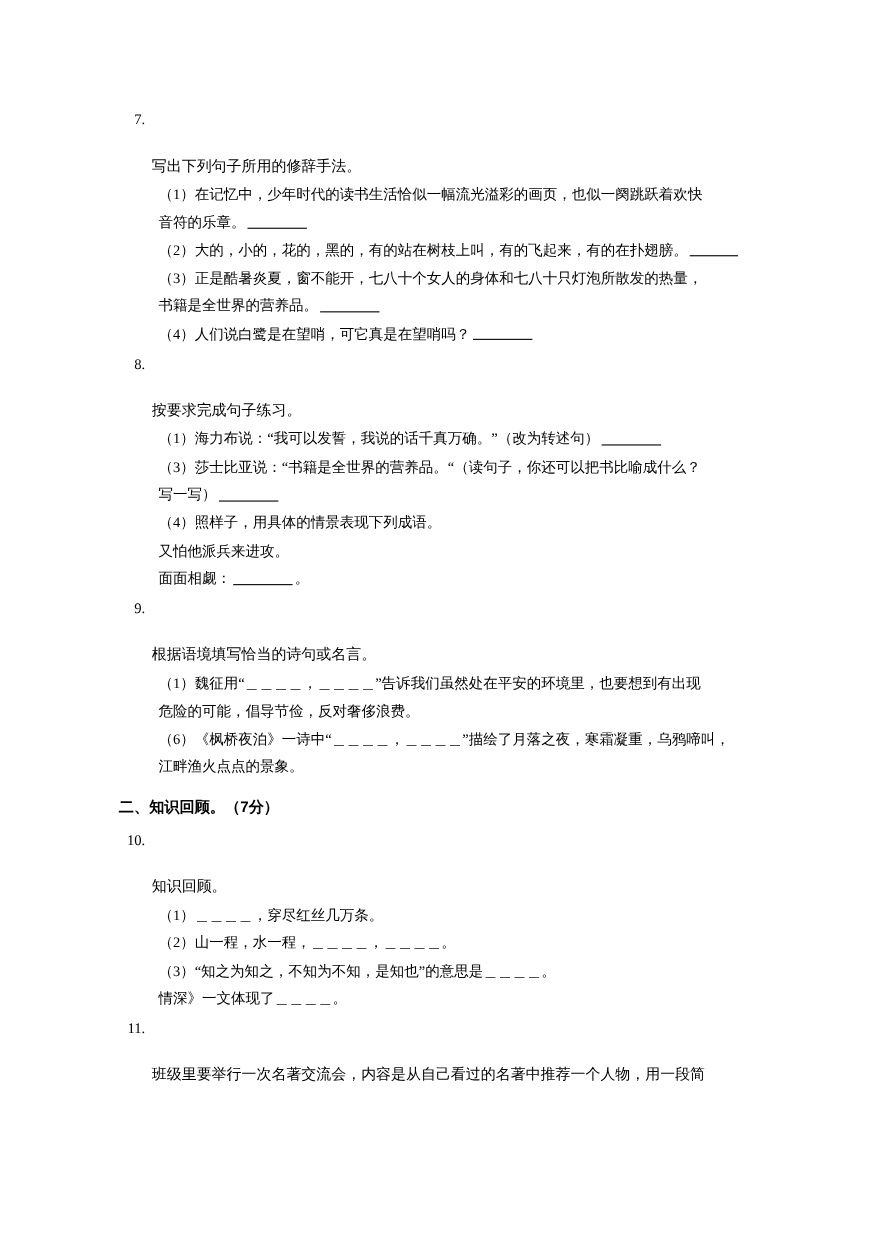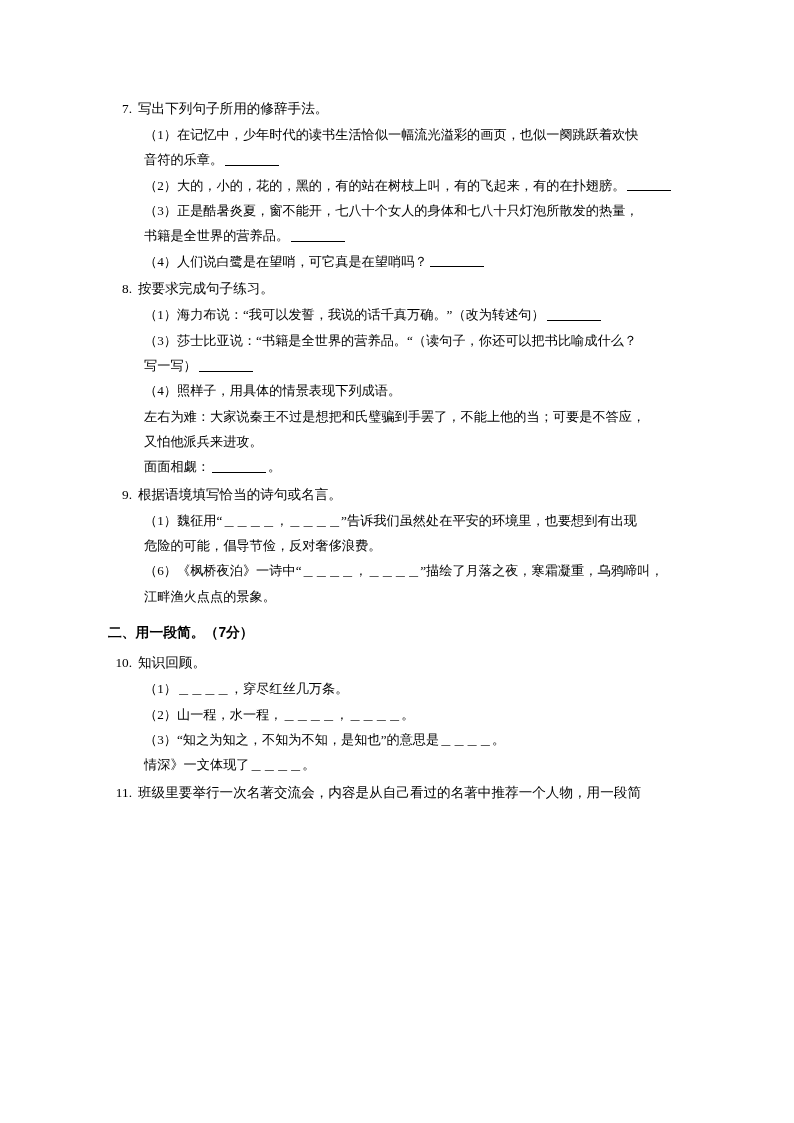--- a/index.html
+++ b/index.html
@@ -36,20 +36,21 @@
   .qnum {
     width: 30px;
     flex: 0 0 30px;
     text-align: right;
     padding-right: 6px;
     box-sizing: border-box;
     font-size: 13.3px;
   }
   .qtext {
     flex: 1 1 auto;
+    margin-top: 42px;
   }
   .sub {
     font-size: 13.2px;
     line-height: 1.92;
     padding-left: 36px;
     text-indent: 0;
     white-space: normal;
     word-break: break-all;
   }
   .sub.cont {
@@ -101,37 +102,36 @@
 
   <div class="qblock">
     <div class="qline">
       <span class="qnum">8.</span>
       <span class="qtext">按要求完成句子练习。</span>
     </div>
     <div class="sub"><span>（1）海力布说：“我可以发誓，我说的话千真万确。”（改为转述句）</span><span class="blank"></span></div>
     <div class="sub"><span>（3）莎士比亚说：“书籍是全世界的营养品。“（读句子，你还可以把书比喻成什么？</span></div>
     <div class="sub cont"><span>写一写）</span><span class="blank"></span></div>
     <div class="sub"><span>（4）照样子，用具体的情景表现下列成语。</span></div>
-    <div class="plain"><span>左右为难：大家说秦王不过是想把和氏璧骗到手罢了，不能上他的当；可要是不答应，</span></div>
     <div class="plain"><span>又怕他派兵来进攻。</span></div>
     <div class="plain"><span>面面相觑：</span><span class="blank"></span>。</div>
   </div>
 
   <div class="qblock">
     <div class="qline">
       <span class="qnum">9.</span>
       <span class="qtext">根据语境填写恰当的诗句或名言。</span>
     </div>
     <div class="sub"><span>（1）魏征用“＿＿＿＿，＿＿＿＿”告诉我们虽然处在平安的环境里，也要想到有出现</span></div>
     <div class="sub cont"><span>危险的可能，倡导节俭，反对奢侈浪费。</span></div>
     <div class="sub"><span>（6）《枫桥夜泊》一诗中“＿＿＿＿，＿＿＿＿”描绘了月落之夜，寒霜凝重，乌鸦啼叫，</span></div>
     <div class="sub cont"><span>江畔渔火点点的景象。</span></div>
   </div>
 
-  <div class="section-head">二、用一段简。（7分）</div>
+  <div class="section-head">二、知识回顾。（7分）</div>
 
   <div class="qblock">
     <div class="qline">
       <span class="qnum">10.</span>
       <span class="qtext">知识回顾。</span>
     </div>
     <div class="sub"><span>（1）＿＿＿＿，穿尽红丝几万条。</span></div>
     <div class="sub"><span>（2）山一程，水一程，＿＿＿＿，＿＿＿＿。</span></div>
     <div class="sub"><span>（3）“知之为知之，不知为不知，是知也”的意思是＿＿＿＿。</span></div>
     <div class="sub cont"><span>情深》一文体现了＿＿＿＿。</span></div>

